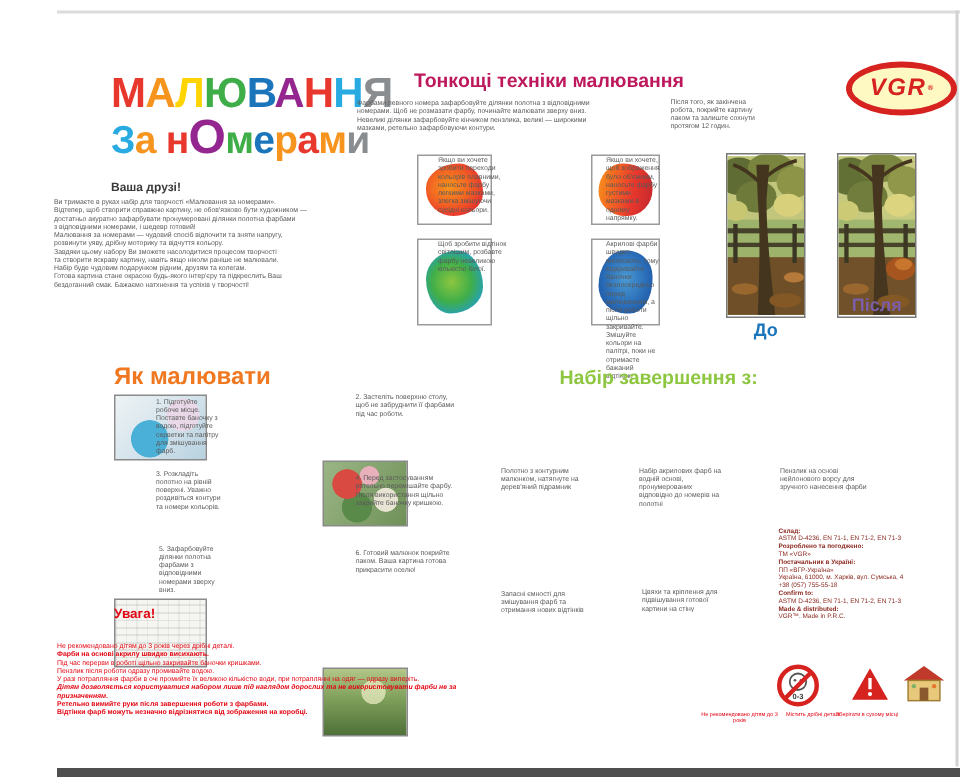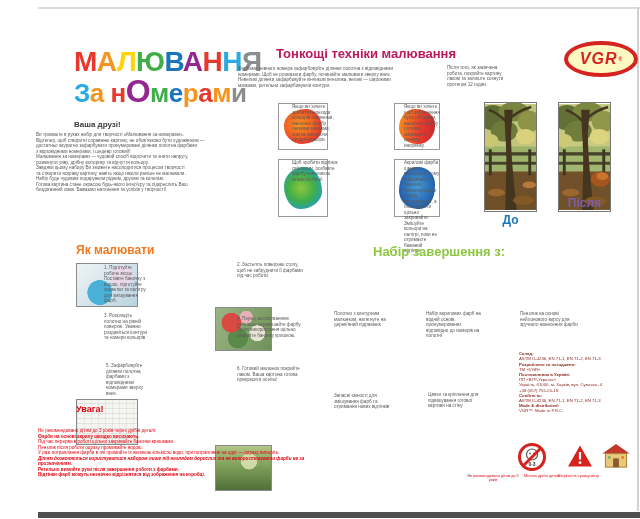--- a/index.html
+++ b/index.html
@@ -16,21 +16,21 @@
   
   .tiny{position:absolute;}
   .tiny .tx{width:200%;transform:scale(.5);transform-origin:0 0;font-size:9.2px;line-height:11px;color:#5a5a5a;}
   .tiny.red .tx{color:#e30613;}
   .tiny.maroon .tx{color:#8b2a21;font-size:8.6px;line-height:10.4px;}
   .tiny.center .tx{text-align:center;font-size:7.4px;line-height:8.4px;}
   .tx .b{font-weight:bold;}
   .tx .i{font-style:italic;}
   
   .h-blue{font-size:13px;font-weight:bold;}
-  .h-orange{font-size:12px;font-weight:bold;}
+  .h-orange{font-size:16px;font-weight:bold;}
   .h-green{font-size:13px;font-weight:bold;}
   .h-small{font-size:8px;font-weight:bold;color:#3a3a3a;}
   .h-warn{font-size:9px;font-weight:bold;}
   
   .swatch{background:#fff;border:1px solid #9a9a9a;display:flex;align-items:center;justify-content:center;}
   .blob{width:80%;height:76%;}
   .b1{background:radial-gradient(ellipse at 40% 45%,#f7941d 0%,#f26622 40%,#e8382d 72%,#d42a22 100%);border-radius:58% 42% 52% 48%/48% 55% 45% 52%;}
   .b2{background:linear-gradient(100deg,#f7941d 0%,#f26622 30%,#e8382d 62%,#c1272d 100%);border-radius:45% 55% 48% 52%/55% 45% 52% 48%;}
   .b3{background:radial-gradient(ellipse at 45% 50%,#8dc63f 0%,#3fae49 45%,#1f9cd8 85%,#1b75bb 100%);border-radius:55% 45% 58% 42%/45% 58% 42% 55%;}
   .b4{background:radial-gradient(ellipse at 50% 45%,#4a9ad4 0%,#2a6db8 55%,#1b4f9c 92%);border-radius:50% 50% 45% 55%/58% 42% 55% 45%;}

